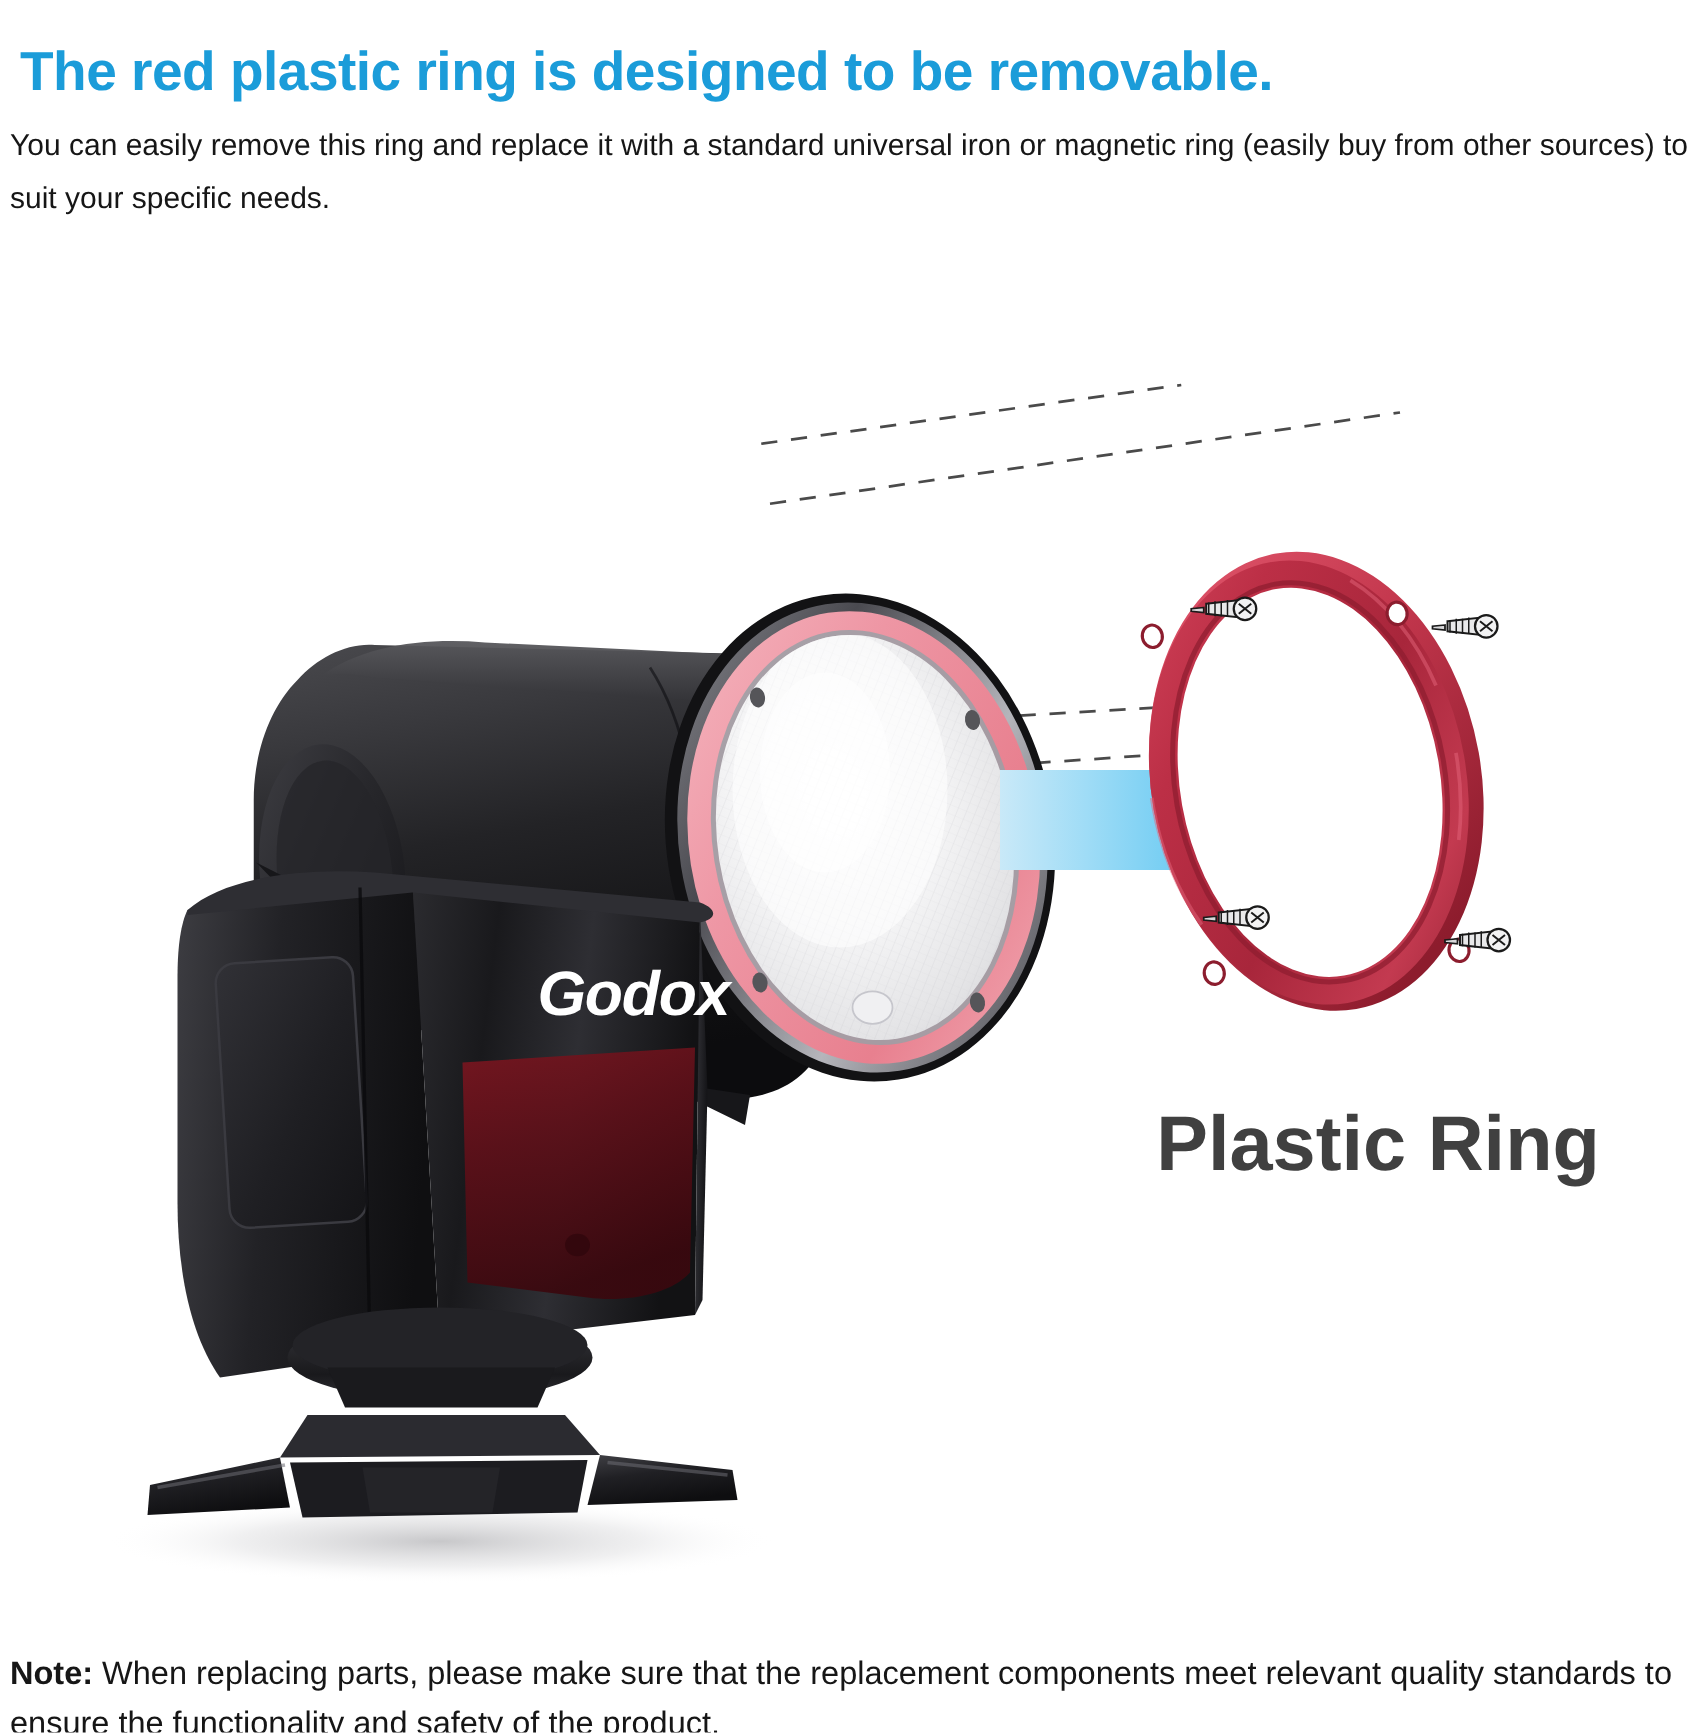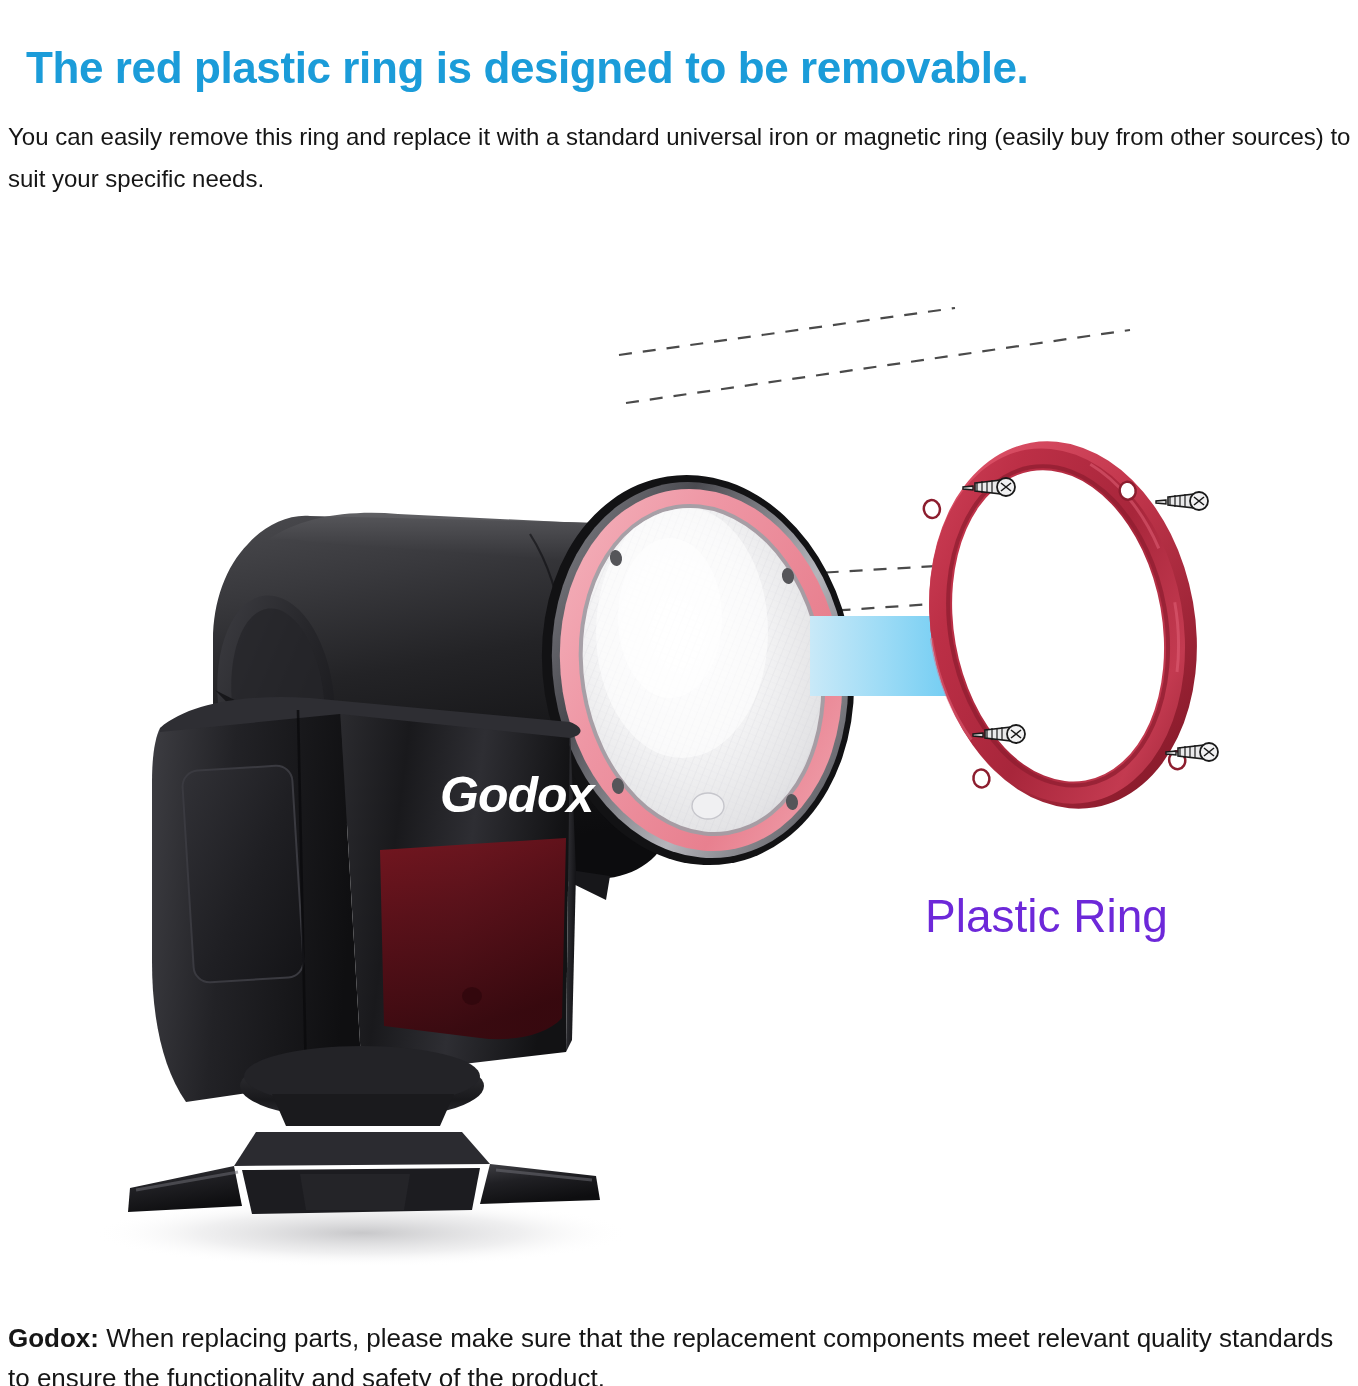--- a/index.html
+++ b/index.html
@@ -23,21 +23,21 @@
     top: 0px;
     width: 1346px;
   }
   #headline {
     font-size: 44px;
     font-weight: bold;
     line-height: 60px;
     letter-spacing: -0.4px;
     color: #1b9cd9;
     white-space: nowrap;
-    margin: 18px;
+    margin: 8px;
     padding: 20px 0 0 0;
   }
   #subhead {
     font-size: 24px;
     line-height: 42px;
     color: #161616;
     margin: 6px 0 0 0;
     max-width: 1348px;
   }
 
@@ -53,33 +53,33 @@
   }
   #note-label { font-weight: bold; }
 
   
   #stage {
     position: absolute;
     left: 0;
     top: 170px;
     width: 1244px;
     height: 1130px;
-    padding-left: 10px;
   }
   #stage-svg { display: block; width: 1358px; height: 1130px; }
 
   
   #ring-caption {
     position: absolute;
     left: 925px;
     top: 718px;
-    font-size: 46px;
+    font-size: 62px;
     line-height: 56px;
-    color: #6d28d9;
+    color: #404040;
     white-space: nowrap;
+    font-weight: bold;
   }
 </style>
 </head>
 <body>
 
 <div id="header-block">
   <h1 id="headline">The red plastic ring is designed to be removable.</h1>
   <p id="subhead">You can easily remove this ring and replace it with a standard universal iron or magnetic ring (easily buy from other sources) to suit your specific needs.</p>
 </div>
 
@@ -379,14 +379,14 @@
       <path d="M 126 1020 L 228 1002" stroke="#6b6b72" stroke-width="3" fill="none" opacity="0.55"></path>
       <path d="M 486 1000 L 582 1010" stroke="#6b6b72" stroke-width="3" fill="none" opacity="0.55"></path>
     </g>
   </g>
 </svg>
 
   <div id="ring-caption">Plastic Ring</div>
 </div>
 
 <div id="note-block">
-  <span id="note-label">Godox:</span><span> When replacing parts, please make sure that the replacement components meet relevant quality standards to ensure the functionality and safety of the product.</span>
+  <span id="note-label">Note:</span><span> When replacing parts, please make sure that the replacement components meet relevant quality standards to ensure the functionality and safety of the product.</span>
 </div>
 
 </body></html>

